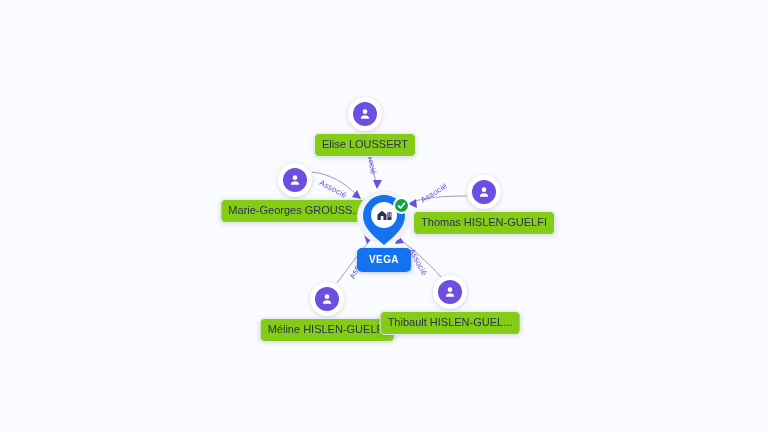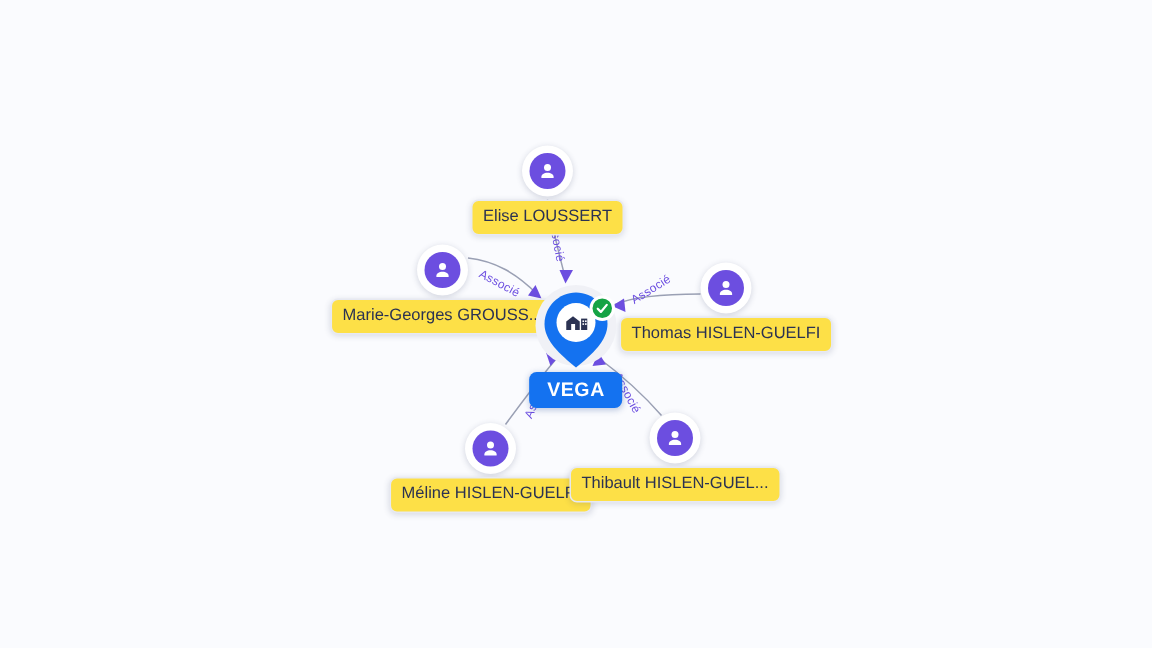--- a/index.html
+++ b/index.html
@@ -55,21 +55,21 @@
     background: #6c4ee0;
     display: flex;
     align-items: center;
     justify-content: center;
   }
   .avatar-inner svg { display: block; }
 
   .node-label {
     position: absolute;
     white-space: nowrap;
-    background: #fde047;
+    background: #84cc16;
     border: 1px solid #e7e9f2;
     border-radius: 5px;
     box-shadow: 0 1px 4px rgba(40,48,90,0.16);
     color: #2b3252;
     font-size: 11px;
     line-height: 13px;
     padding: 4px 7px 5px 7px;
     top: 19px;
     transform: translateX(-50%);
     left: 0;
@@ -114,21 +114,21 @@
   }
   .verified-badge svg { display: block; }
 
   #company-label {
     position: absolute;
     left: 0;
     top: 31px;
     transform: translateX(-50%);
     background: #1472f0;
     color: #ffffff;
-    font-size: 13px;
+    font-size: 10px;
     font-weight: bold;
     letter-spacing: 0.4px;
     line-height: 15px;
     padding: 4px 12px 5px 12px;
     border-radius: 5px;
     box-shadow: 0 1px 4px rgba(20,60,140,0.28);
     white-space: nowrap;
   }
 
   

